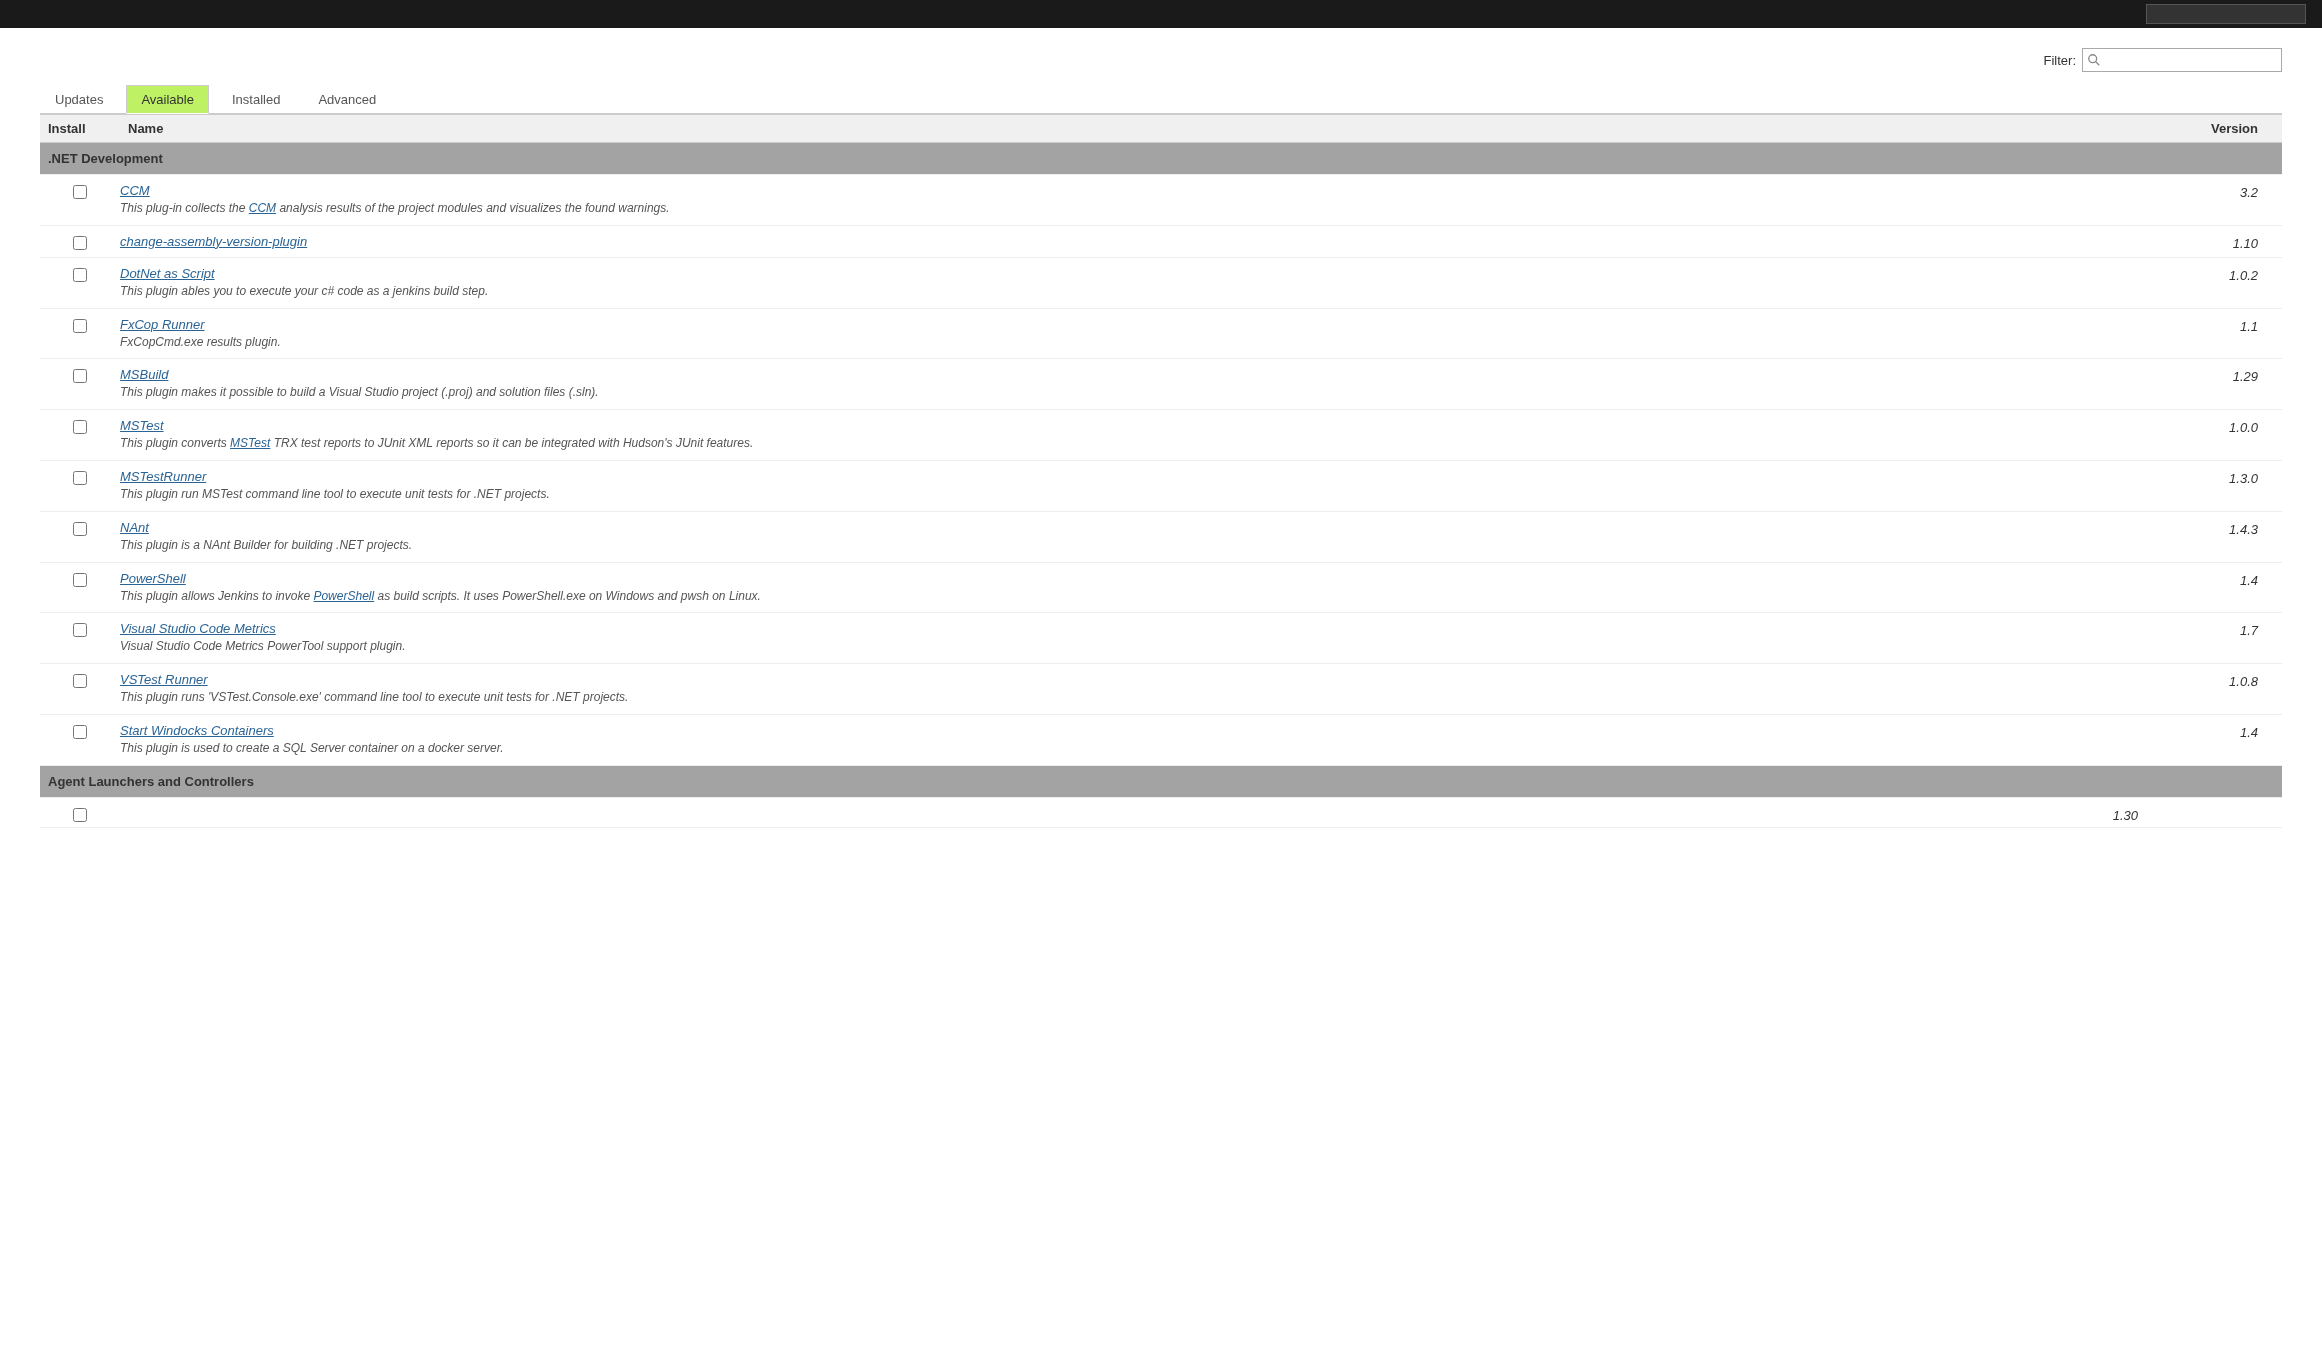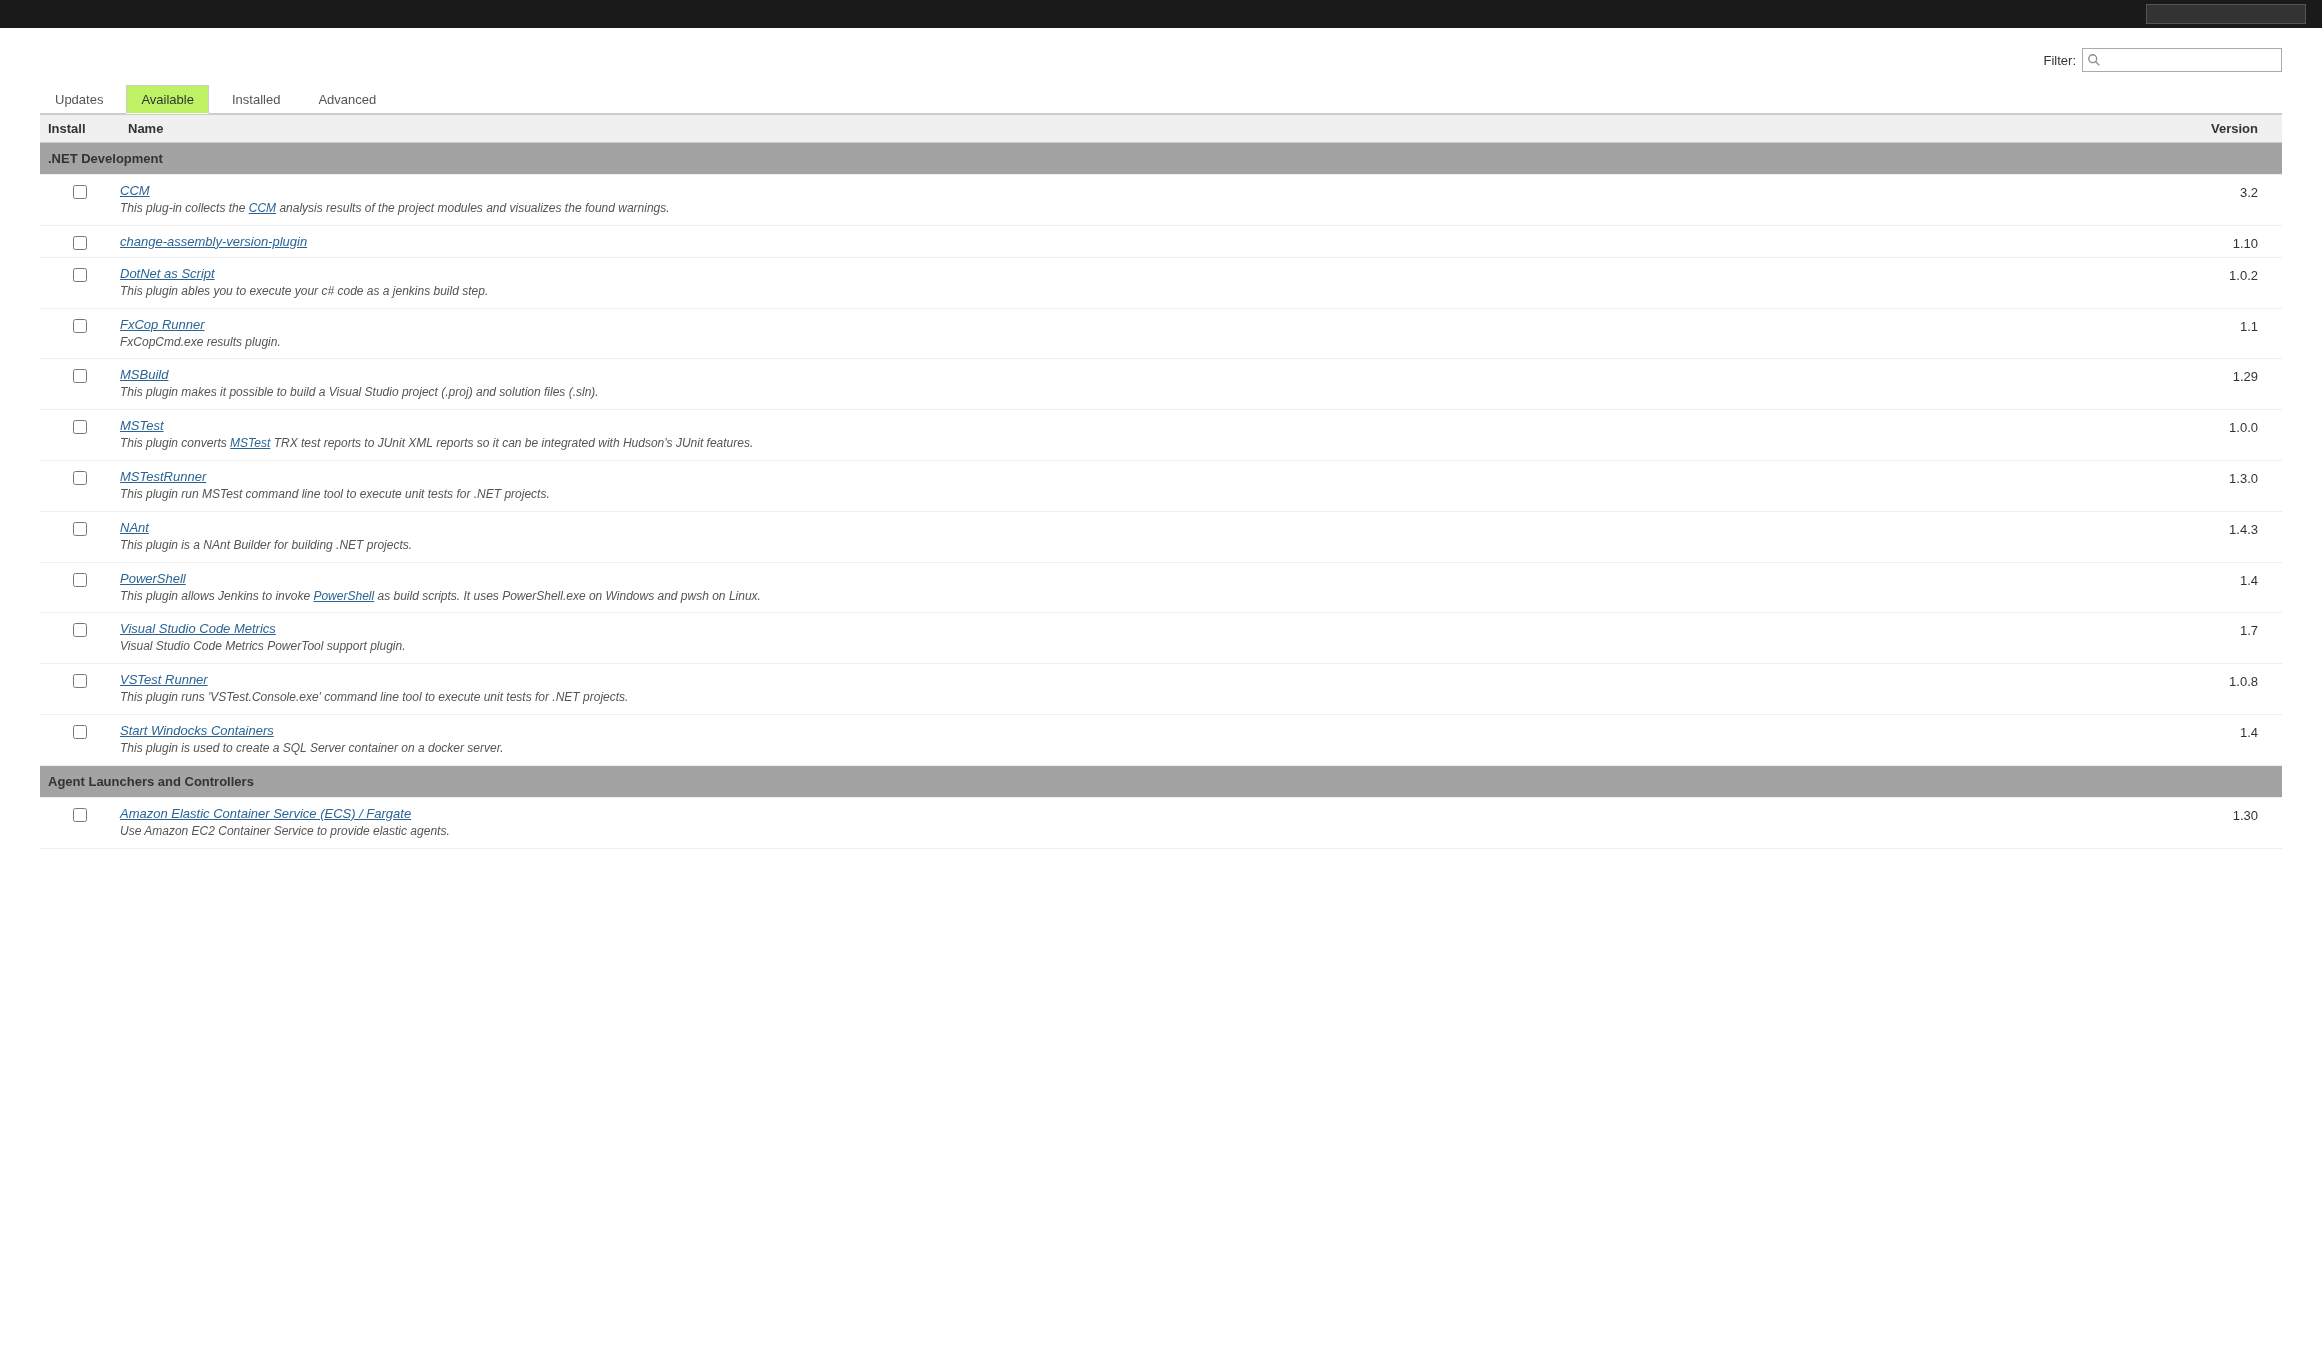--- a/index.html
+++ b/index.html
@@ -150,20 +150,21 @@
     }
     .plugin-desc a {
       color: #2a6496;
       text-decoration: underline;
     }
     .plugin-version {
       text-align: right;
       padding: 6px 24px 0 0;
       font-size: 13px;
       color: #333;
+      font-style: italic;
     }
   </style>
 </head>
 <body>
 
 <div class="top-bar">
   <div class="top-bar-search">
     <input class="top-search-input" type="text" style="">
   </div>
 </div>
@@ -333,20 +334,16 @@
     </div>
     <div class="plugin-version">1.4</div>
   </div>
 
   <div class="section-header">Agent Launchers and Controllers</div>
 
   <div class="plugin-row">
     <div class="plugin-checkbox-cell">
       <input type="checkbox" class="plugin-checkbox" style="">
     </div>
-    <div class="plugin-info">
-      <a class="plugin-name">Amazon Elastic Container Service (ECS) / Fargate</a>
-      <div class="plugin-desc">Use Amazon EC2 Container Service to provide elastic agents.</div>
-    </div>
     <div class="plugin-version">1.30</div>
   </div>
 
 </div>
 
 </body></html>

